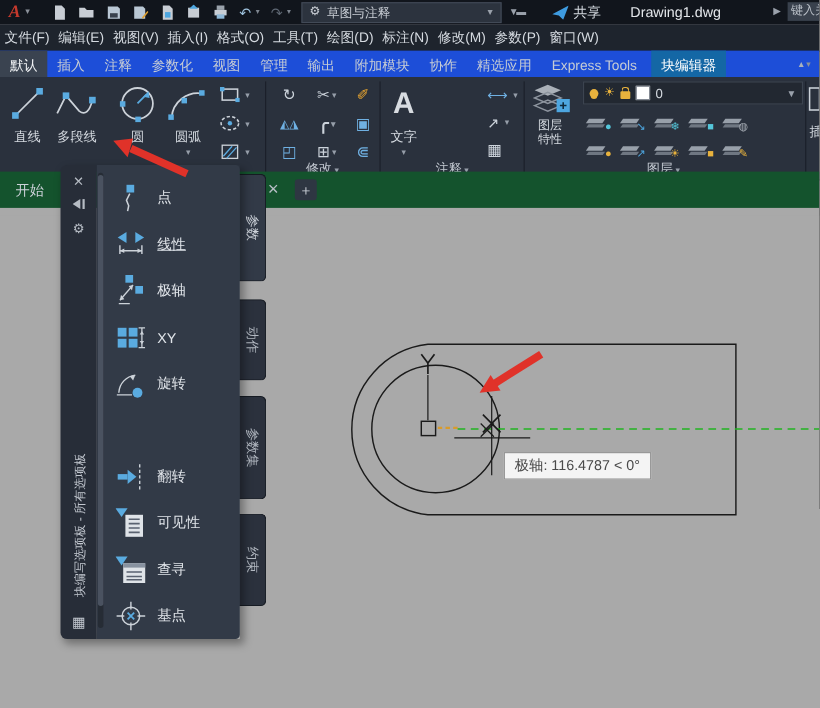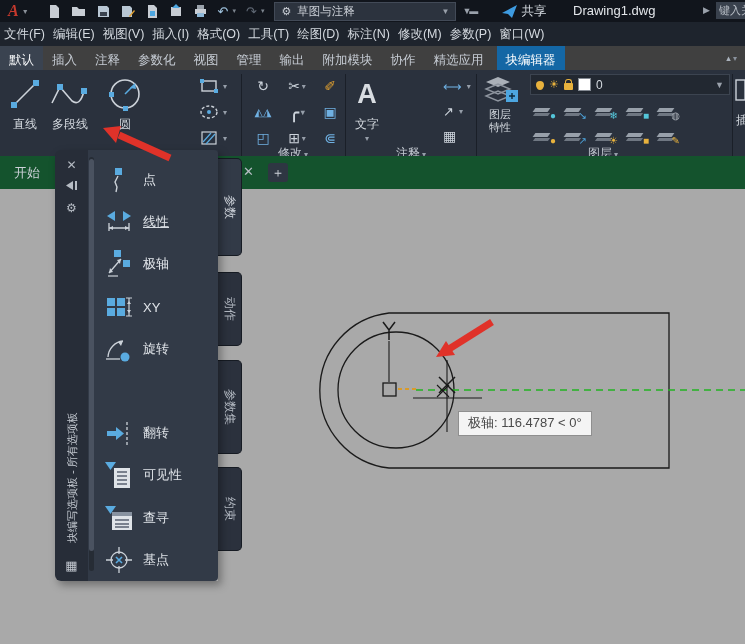--- a/index.html
+++ b/index.html
@@ -21,21 +21,21 @@
   .share{display:flex;align-items:center;gap:4px;margin-left:26px;font-size:12.5px;color:#d5dae0;}
   .doc-title{position:absolute;left:573px;top:3px;font-size:13px;color:#e3e6ea;}
   .tb-arrow{position:absolute;left:703px;top:5px;color:#9aa1ab;font-size:9px;}
   .searchbox{position:absolute;left:716px;top:2px;width:29px;height:17px;background:#39414d;color:#b9bfc7;
              font-size:11px;line-height:17px;padding-left:3px;overflow:hidden;white-space:nowrap;}
   
   #menubar{position:absolute;top:22px;left:0;width:745px;height:24px;background:#1e242d;display:flex;
            align-items:center;font-size:12.5px;color:#d5dae0;border-bottom:1px solid #141920;}
   .menu-item{padding:0 4px;}
   
-  #ribbontabs{position:absolute;top:46px;left:0;width:745px;height:24px;background:#404040;display:flex;
+  #ribbontabs{position:absolute;top:46px;left:0;width:745px;height:24px;background:#1d4ed8;display:flex;
               align-items:stretch;font-size:12.5px;color:#c6ccd4;}
   .rtab{padding:4px 9px 0;line-height:20px;}
   .rtab.active{background:#3a4350;color:#f2f4f6;}
   .rtab.context{background:#1467a5;color:#fff;margin-left:4px;}
   .panel-toggle{margin-left:auto;margin-right:8px;align-self:center;color:#aab2bc;font-size:9px;}
   .panel-toggle::after{content:" ▾";font-size:8px;color:#8a929d;}
   
   #ribbon{position:absolute;top:70px;left:0;width:745px;height:93px;background:#2a313d;border-bottom:1px solid #151a21;}
   .psep{position:absolute;top:4px;width:1px;height:84px;background:#1a1f28;}
   .panel{position:absolute;top:0;height:93px;}
@@ -192,20 +192,21 @@
     <span class="rtab active">默认</span>
     <span class="rtab">插入</span>
     <span class="rtab">注释</span>
     <span class="rtab">参数化</span>
     <span class="rtab">视图</span>
     <span class="rtab">管理</span>
     <span class="rtab">输出</span>
     <span class="rtab">附加模块</span>
     <span class="rtab">协作</span>
     <span class="rtab">精选应用</span>
+    <span class="rtab">Express Tools</span>
     <span class="rtab context">块编辑器</span>
     <span class="panel-toggle">▴</span>
   </div>
 
   <div id="ribbon">
 
     <div class="panel" style="left:0;width:240px;">
       <div class="big-btn" style="left:6px;">
         <span class="bb-icon">
           <svg width="38" height="38">
@@ -230,20 +231,31 @@
         <span class="bb-icon">
           <svg width="38" height="38">
               <circle cx="19" cy="19" r="14" fill="none" stroke="#ccd2d9" stroke-width="1.6"></circle>
               <line x1="19" y1="19" x2="27" y2="11" stroke="#5aabe0" stroke-width="1.6"></line>
               <polygon points="29,8 30,14 24,13" fill="#5aabe0"></polygon>
               <rect x="3" y="17" width="5" height="5" fill="#5aabe0"></rect>
               <rect x="17" y="31" width="5" height="5" fill="#5aabe0"></rect>
             </svg>
         </span>
         <span class="bb-label">圆</span>
+      </div>
+      <div class="big-btn bb-drop" style="left:150px;">
+        <span class="bb-icon">
+          <svg width="42" height="38">
+              <path d="M6,32 A24,24 0 0 1 34,10" fill="none" stroke="#ccd2d9" stroke-width="1.6"></path>
+              <rect x="3" y="29" width="5" height="5" fill="#5aabe0"></rect>
+              <rect x="31" y="7" width="5" height="5" fill="#5aabe0"></rect>
+              <rect x="15" y="14" width="5" height="5" fill="#5aabe0"></rect>
+            </svg>
+        </span>
+        <span class="bb-label">圆弧</span>
       </div>
       <div class="sm-col" style="left:200px;top:8px;gap:10px;">
         <span class="sm-btn drop">
             <svg width="18" height="14">
               <rect x="2" y="2" width="14" height="10" fill="none" stroke="#ccd2d9" stroke-width="1.4"></rect>
               <rect x="0" y="0" width="4" height="4" fill="#5aabe0"></rect>
               <rect x="14" y="10" width="4" height="4" fill="#5aabe0"></rect>
             </svg>
           </span>
         <span class="sm-btn drop">

